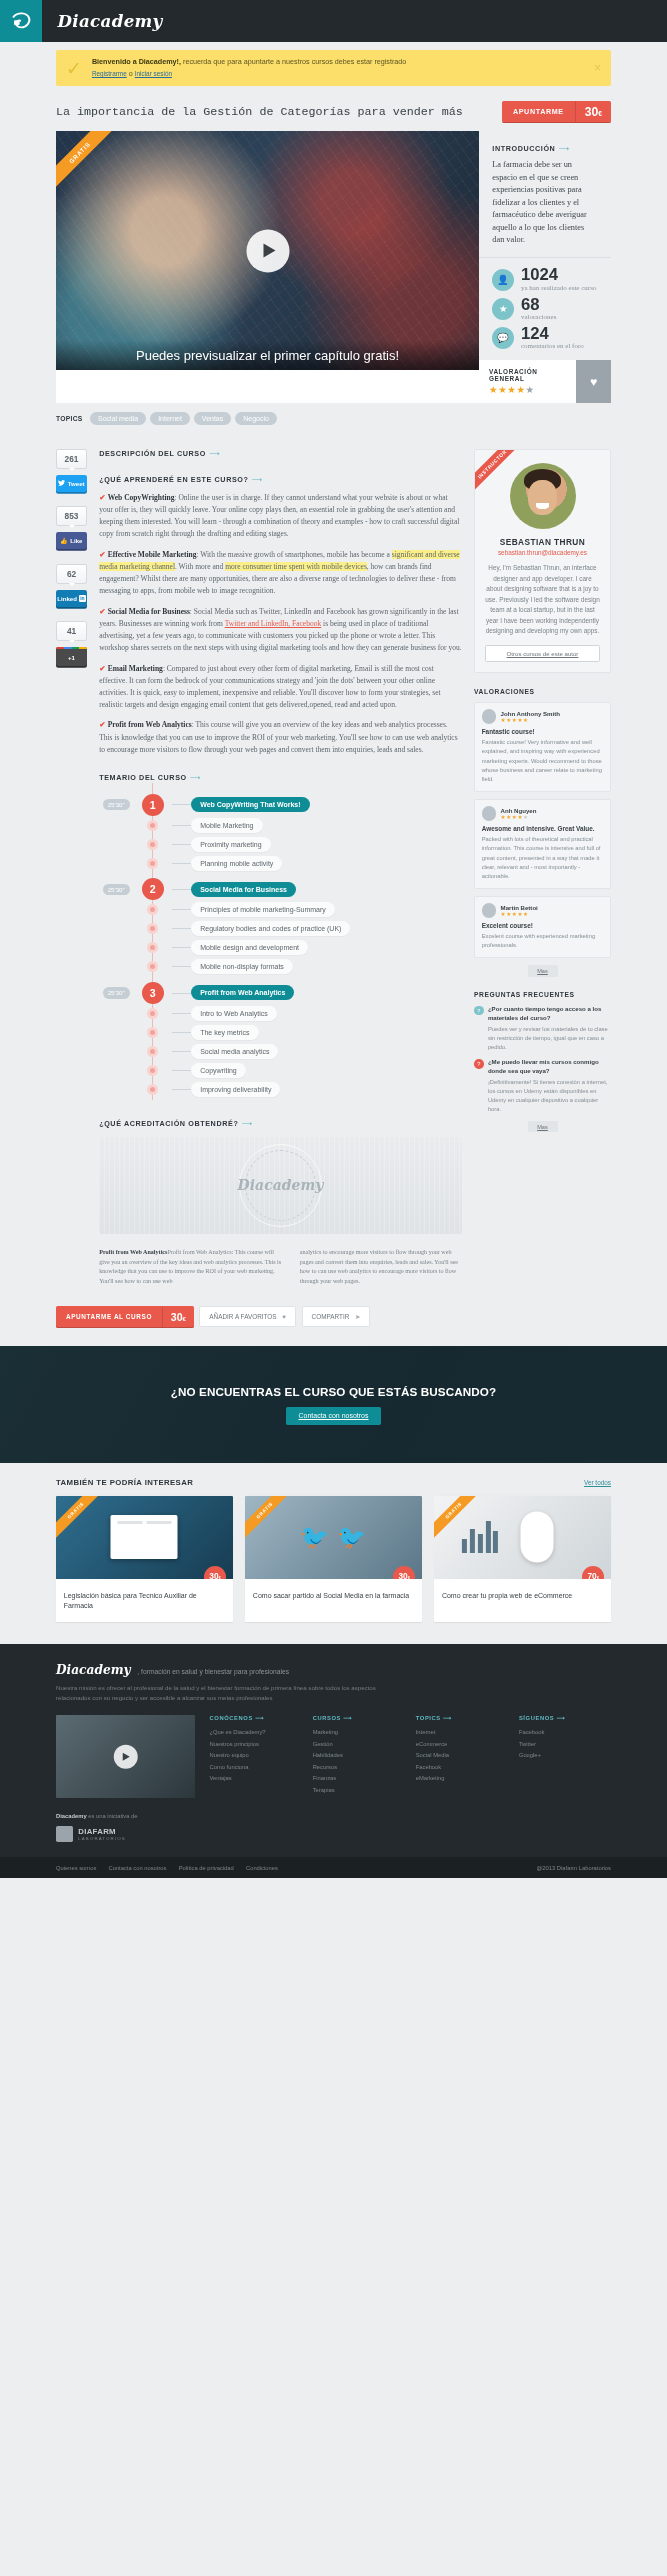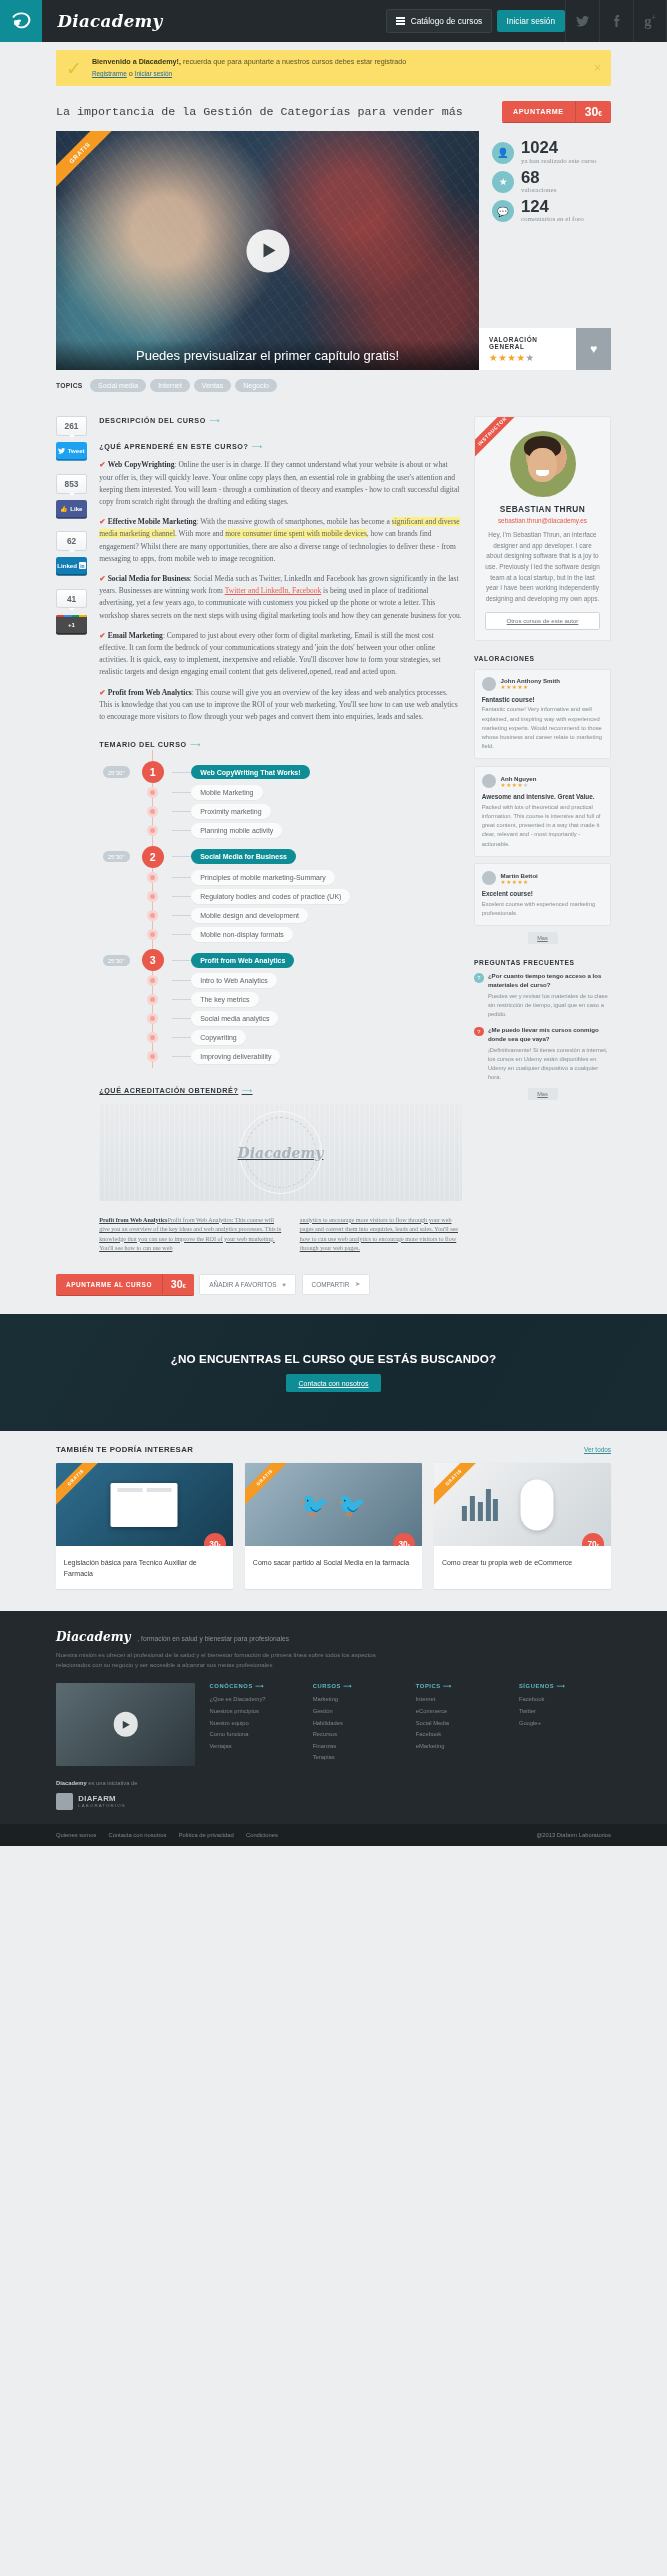--- a/index.html
+++ b/index.html
@@ -124,21 +124,21 @@
   .node.big { width: 22px; height: 22px; border-radius: 50%; background: #e8594c; color: #fff;
     font-size: 10.6px; font-weight: bold; display: flex; align-items: center; justify-content: center; }
   .node.sm { width: 11px; height: 11px; border-radius: 50%; background: #f8d3cf;
     display: flex; align-items: center; justify-content: center; }
   .node.sm:after { content:""; width: 5px; height: 5px; border-radius: 50%; background: #f0a49c; }
   .conn { flex: none; width: 19px; height: 0.6px; background: #cdd5da; }
   .pill { border-radius: 9px; font-size: 7px; padding: 3.9px 9px; }
   .pill.mod { background: #0f8d96; color: #fff; font-weight: bold; }
   .pill.les { background: #fafbfb; color: #5d666c; box-shadow: 0 0.6px 0.6px rgba(0,0,0,.06); }
   
-  .cert { margin-top: 20px; text-decoration: underline; }
+  .cert { margin-top: 20px; }
   .cert-img { margin-top: 9px; height: 97px; border-radius: 1.7px; position: relative; overflow: hidden;
     background: linear-gradient(#e9ebed,#dfe3e6); display: flex; align-items: center; justify-content: center; }
   .cert-img .ring { position: absolute; width: 83px; height: 83px; border-radius: 50%; border: 1.1px solid rgba(255,255,255,.7); }
   .cert-img .ring2 { width: 71px; height: 71px; border: 1.1px dashed rgba(190,200,208,.8); }
   .cert-name { font-family: "DejaVu Serif", serif; font-style: italic; font-weight: bold;
     font-size: 14px; color: #a9b3ba; position: relative; z-index: 2; }
   .cert-flourish { position: absolute; inset: 0;
     background: repeating-linear-gradient(90deg, rgba(255,255,255,.5) 0 0.6px, transparent 0.6px 5px); opacity: .45; }
   .twocol { display: flex; gap: 14.5px; margin-top: 14.5px; font-size: 6.1px; line-height: 1.55; color: #7b848a; }
   .twocol b { color: #3a4145; }
@@ -247,44 +247,20 @@
 <body>
 
 <div class="topbar">
   <div class="logo-mark">
     <svg viewBox="0 0 44 44">
       <path d="M8 14c8-9 24-8 28 2 3 8-5 17-14 17-5 0-9-3-9-7 0-4 4-6 7-5" fill="none" stroke="#fff" stroke-width="3.5" stroke-linecap="round"></path>
       <rect x="9" y="20" width="10" height="9" rx="2" fill="#fff"></rect>
     </svg>
   </div>
   <div class="logo-text">Diacademy</div>
-  <div class="nav-right">
-    <div class="btn-catalog">
-      <span class="burger">
-          <i></i>
-          <i></i>
-          <i></i>
-        </span>
-      <span>Catálogo de cursos</span>
-    </div>
-    <div class="btn-login">Iniciar sesión</div>
-    <div class="soc">
-      <svg width="13.3" height="11" viewBox="0 0 24 20">
-          <path fill="#555e63" d="M24 2.4a9.6 9.6 0 01-2.8.8A4.9 4.9 0 0023.3.4a9.7 9.7 0 01-3.1 1.2A4.9 4.9 0 0011.8 6 13.9 13.9 0 011.7.9a4.9 4.9 0 001.5 6.5A4.8 4.8 0 011 6.8v.1a4.9 4.9 0 003.9 4.8 4.9 4.9 0 01-2.2.1 4.9 4.9 0 004.6 3.4A9.8 9.8 0 010 17.3 13.9 13.9 0 007.5 19c9.1 0 14-7.5 14-14v-.6A10 10 0 0024 2.4z"></path>
-        </svg>
-    </div>
-    <div class="soc">
-      <svg width="6.7" height="12.2" viewBox="0 0 12 22">
-          <path fill="#555e63" d="M8 7V5c0-.9.2-1.4 1.6-1.4H11V0H8.6C5.6 0 4.3 2 4.3 5v2H2v4h2.3v11h4V11h2.9l.4-4H8z"></path>
-        </svg>
-    </div>
-    <div class="soc">
-      <span style="font-size:14.5px;font-weight:bold;color:#555e63;font-family:'Liberation Serif',serif;">g<sup style="font-size:7.8px;">+</sup></span>
-    </div>
-  </div>
 </div>
 
 <div class="alert-wrap">
   <div class="alert">
     <div class="alert-check">✓</div>
     <div class="alert-body">
       <div><b>Bienvenido a Diacademy!,</b><span> recuerda que para apuntarte a nuestros cursos debes estar registrado</span></div>
       <div>
         <a href="#">Registrarme</a><span> o </span><a href="#">Iniciar sesión</a>
       </div>
@@ -308,20 +284,26 @@
     <div class="hero-media">
       <div class="blur"></div>
       <div class="grain"></div>
       <div class="ribbon">GRATIS</div>
       <div class="play">
           <i></i>
         </div>
       <div class="hero-cap">Puedes previsualizar el primer capítulo gratis!</div>
     </div>
     <div class="hero-side">
+      <div class="intro-box">
+        <div class="sec-title">
+          <span>INTRODUCCIÓN</span><span class="arrow">⟶</span>
+        </div>
+        <div class="intro-text serif">La farmacia debe ser un espacio en el que se creen experiencias positivas para fidelizar a los clientes y el farmacéutico debe averiguar aquello a lo que los clientes dan valor.</div>
+      </div>
       <div class="stats">
         <div class="stat">
           <div class="ico">👤</div>
           <div>
               <div class="num">1024</div>
           <div class="lbl serif">ya han realizado este curso</div>
             </div>
         </div>
         <div class="stat">
           <div class="ico">★</div>

